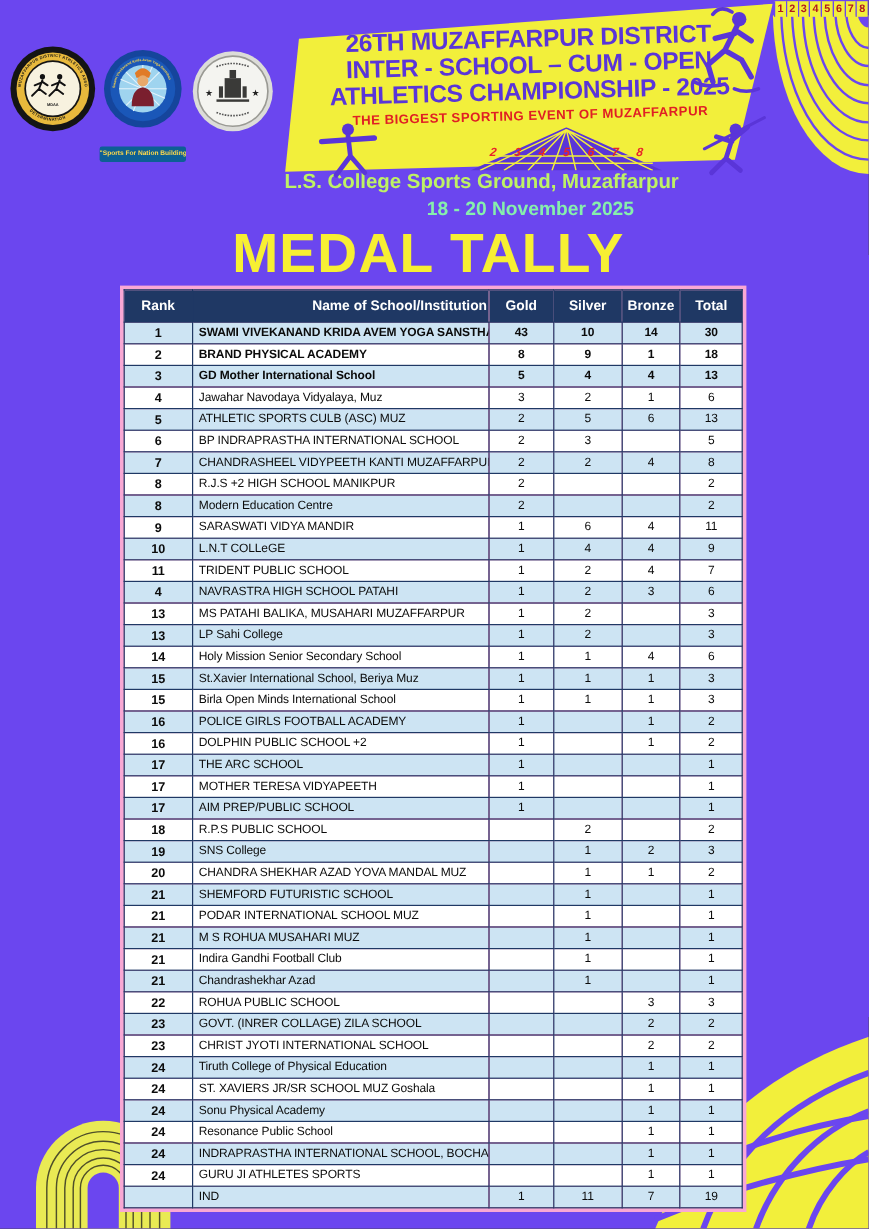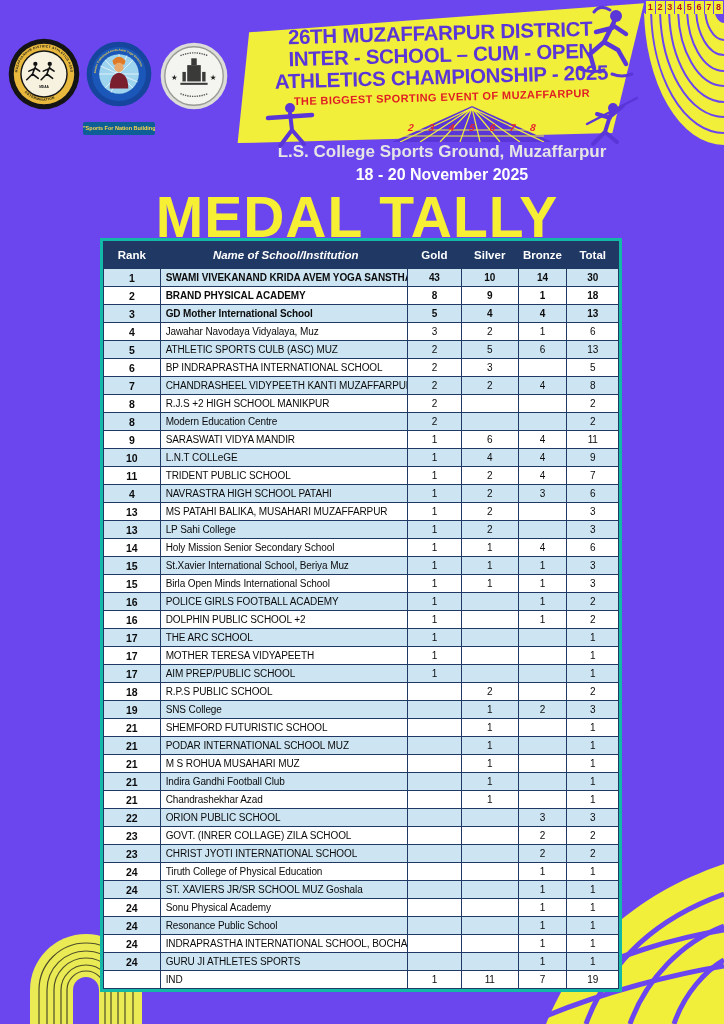--- a/index.html
+++ b/index.html
@@ -27,34 +27,34 @@
   .banner-text{position:absolute;left:0;top:20px;width:100%;text-align:center;
         transform:rotate(-1.6deg);}
   .b-line{color:#5A35D8;font-weight:bold;font-size:20.5px;line-height:22px;letter-spacing:-0.3px;}
   .b-sub{color:#E01F24;font-weight:bold;font-size:11px;letter-spacing:0.4px;margin-top:3px;}
   .fig{position:absolute;z-index:2;}
   .track-nums{position:absolute;left:400px;top:122px;width:150px;text-align:center;z-index:3;
         color:#E8242B;font-weight:bold;font-style:italic;font-size:10px;letter-spacing:6px;
         transform:skewX(-6deg);}
 
   
-  .venue{position:absolute;left:237px;top:142px;width:410px;text-align:center;
-        color:#e5e5e5;font-weight:bold;font-size:17px;}
+  .venue{position:absolute;left:237px;top:142px;width:410px;
+        color:#bef264;font-weight:bold;font-size:17px;}
   .dates{position:absolute;left:237px;top:166px;width:410px;text-align:center;
-        color:#ffffff;font-weight:bold;font-size:16px;}
+        color:#86efac;font-weight:bold;font-size:16px;}
   .medal-title{position:absolute;left:0;top:184px;width:714px;text-align:center;
-        color:#F7EF33;font-weight:bold;font-size:57px;letter-spacing:1px;}
+        color:#F7EF33;font-weight:bold;font-size:46px;letter-spacing:1px;}
 
   
-  .table-wrap{position:absolute;left:100px;top:238px;width:522px;background:#14b8a6;
+  .table-wrap{position:absolute;left:100px;top:238px;width:522px;background:#f9a8d4;
         padding:3px;box-sizing:border-box;z-index:4;}
   table{width:100%;border-collapse:collapse;table-layout:fixed;border:1.5px solid #1F3864;}
   th,td{border:1px solid #1F3864;overflow:hidden;white-space:nowrap;}
   thead th{background:#1F3864;color:#fff;height:24px;font-size:11.5px;font-weight:bold;}
-  thead th.name{font-style:italic;text-align:center;padding-left:5px;}
+  thead th.name{text-align:right;padding-left:5px;}
   tbody td{height:17px;font-size:10px;color:#0B0B0B;text-align:center;padding:0;letter-spacing:-0.1px;}
   tbody td.name{text-align:left;padding-left:5px;}
   tbody td.rank{font-weight:bold;font-size:10.5px;}
   tbody tr:nth-child(odd){background:#CDE4F3;}
   tbody tr:nth-child(even){background:#FFFFFF;}
   tbody tr.top td{font-weight:bold;}
 
   
   .bl-deco{position:absolute;left:28px;top:928px;}
   .br-deco{position:absolute;right:0;bottom:0;}
@@ -415,20 +415,28 @@
           </tr>
           <tr>
             <td class="rank">19</td>
             <td class="name">SNS College</td>
             <td class="num"></td>
             <td class="num">1</td>
             <td class="num">2</td>
             <td class="num">3</td>
           </tr>
           <tr>
+            <td class="rank">20</td>
+            <td class="name">CHANDRA SHEKHAR AZAD YOVA MANDAL MUZ</td>
+            <td class="num"></td>
+            <td class="num">1</td>
+            <td class="num">1</td>
+            <td class="num">2</td>
+          </tr>
+          <tr>
             <td class="rank">21</td>
             <td class="name">SHEMFORD FUTURISTIC SCHOOL</td>
             <td class="num"></td>
             <td class="num">1</td>
             <td class="num"></td>
             <td class="num">1</td>
           </tr>
           <tr>
             <td class="rank">21</td>
             <td class="name">PODAR INTERNATIONAL SCHOOL MUZ</td>
@@ -456,21 +464,21 @@
           <tr>
             <td class="rank">21</td>
             <td class="name">Chandrashekhar Azad</td>
             <td class="num"></td>
             <td class="num">1</td>
             <td class="num"></td>
             <td class="num">1</td>
           </tr>
           <tr>
             <td class="rank">22</td>
-            <td class="name">ORION PUBLIC SCHOOL</td>
+            <td class="name">ROHUA PUBLIC SCHOOL</td>
             <td class="num"></td>
             <td class="num"></td>
             <td class="num">3</td>
             <td class="num">3</td>
           </tr>
           <tr>
             <td class="rank">23</td>
             <td class="name">GOVT. (INRER COLLAGE) ZILA SCHOOL</td>
             <td class="num"></td>
             <td class="num"></td>

